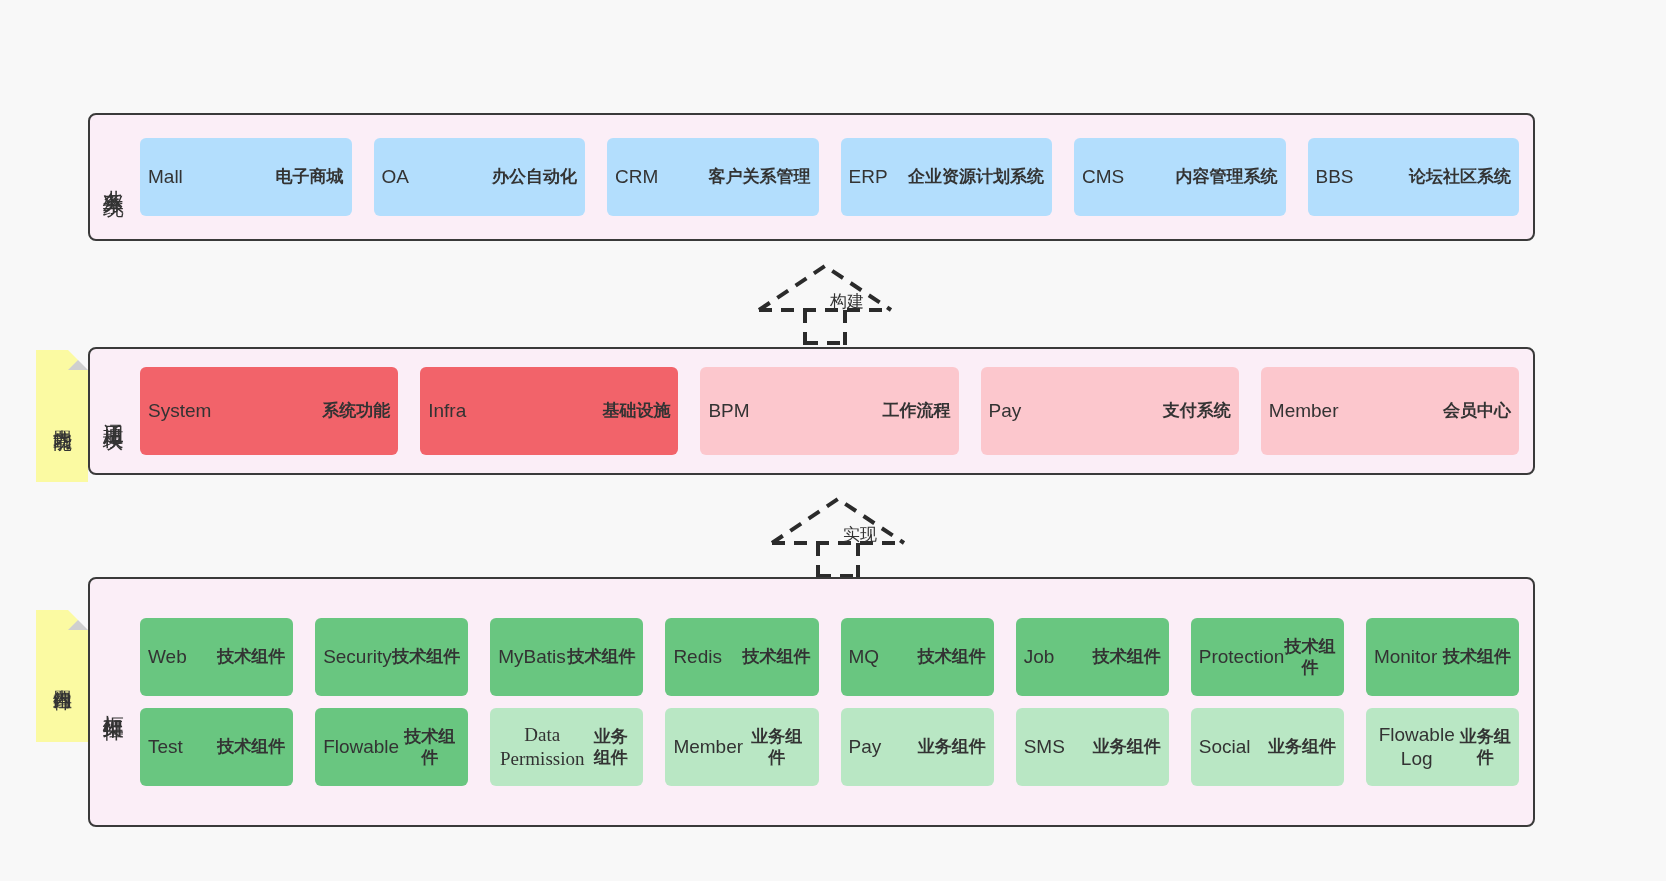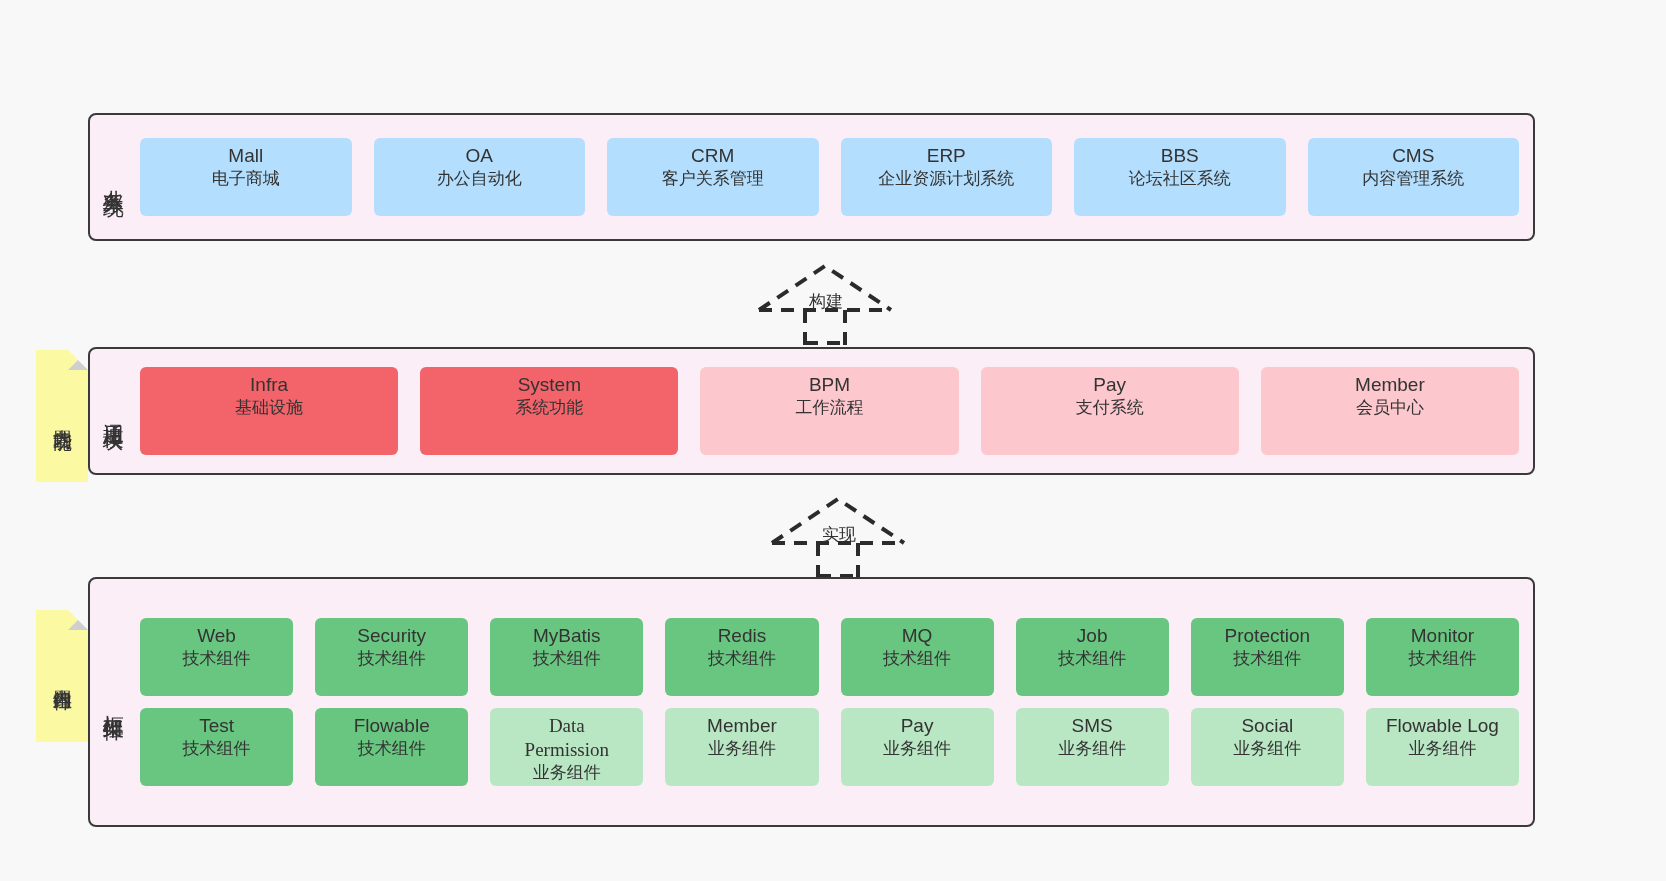--- a/index.html
+++ b/index.html
@@ -47,29 +47,29 @@
   }
   .row {
     display: flex;
     gap: 22px;
     align-items: stretch;
   }
   .card {
     flex: 1 1 0;
     border-radius: 6px;
     display: flex;
-    flex-direction: column;
+    flex-direction: row;
     align-items: center;
-    justify-content: flex-start;
+    justify-content: space-between;
     text-align: center;
     line-height: 1.26;
     padding: 6px 8px;
   }
   .card .t1 { font-size: 19px; color: #333; }
-  .card .t2 { font-size: 17px; color: #333; }
+  .card .t2 { font-size: 17px; color: #333; font-weight: bold; }
 
   .c-blue      { background: #b3defd; height: 78px; }
   .c-red       { background: #f2636a; height: 88px; }
   .c-pink      { background: #fcc7cd; height: 88px; }
   .c-green     { background: #69c680; height: 78px; }
   .c-greenlite { background: #b9e7c4; height: 78px; }
 
   
   .note {
     position: absolute;
@@ -106,20 +106,21 @@
 
   
   .conn { position: absolute; }
   .conn svg { display: block; overflow: visible; }
   .conn-label {
     position: absolute;
     font-size: 17px;
     color: #333;
     background: transparent;
     white-space: nowrap;
+    margin-left: 21px;
   }
 </style>
 </head>
 <body>
 
 <div id="canvas">
 
   <div class="layer" id="layer-business" style="left:88px; top:113px; width:1447px; height:128px;">
     <div class="layer-label">业务系统</div>
     <div class="layer-body">
@@ -134,26 +135,26 @@
         </div>
         <div class="card c-blue">
           <span class="t1">CRM</span>
           <span class="t2">客户关系管理</span>
         </div>
         <div class="card c-blue">
           <span class="t1">ERP</span>
           <span class="t2">企业资源计划系统</span>
         </div>
         <div class="card c-blue">
+          <span class="t1">CMS</span>
+          <span class="t2">内容管理系统</span>
+        </div>
+        <div class="card c-blue">
           <span class="t1">BBS</span>
           <span class="t2">论坛社区系统</span>
-        </div>
-        <div class="card c-blue">
-          <span class="t1">CMS</span>
-          <span class="t2">内容管理系统</span>
         </div>
       </div>
     </div>
   </div>
 
   <div class="conn" style="left:757px; top:262px; width:150px; height:83px;">
     <svg width="150" height="83" viewBox="0 0 150 83">
       <path d="M 2 48 L 68 4 L 134 48" fill="none" stroke="#2b2b2b" stroke-width="4" stroke-dasharray="13,9" stroke-linecap="butt"></path>
       <path d="M 2 48 L 134 48" fill="none" stroke="#2b2b2b" stroke-width="4" stroke-dasharray="13,9" stroke-linecap="butt"></path>
       <path d="M 48 48 L 48 83 M 88 48 L 88 83 M 48 81 L 88 81" fill="none" stroke="#2b2b2b" stroke-width="4" stroke-dasharray="13,9" stroke-linecap="butt"></path>
@@ -162,26 +163,26 @@
   </div>
 
   <div class="note" style="left:36px; top:350px; width:52px; height:132px;">
     <span>内置功能</span>
   </div>
   <div class="layer" id="layer-modules" style="left:88px; top:347px; width:1447px; height:128px;">
     <div class="layer-label">通用模块</div>
     <div class="layer-body">
       <div class="row">
         <div class="card c-red">
+          <span class="t1">System</span>
+          <span class="t2">系统功能</span>
+        </div>
+        <div class="card c-red">
           <span class="t1">Infra</span>
           <span class="t2">基础设施</span>
-        </div>
-        <div class="card c-red">
-          <span class="t1">System</span>
-          <span class="t2">系统功能</span>
         </div>
         <div class="card c-pink">
           <span class="t1">BPM</span>
           <span class="t2">工作流程</span>
         </div>
         <div class="card c-pink">
           <span class="t1">Pay</span>
           <span class="t2">支付系统</span>
         </div>
         <div class="card c-pink">

